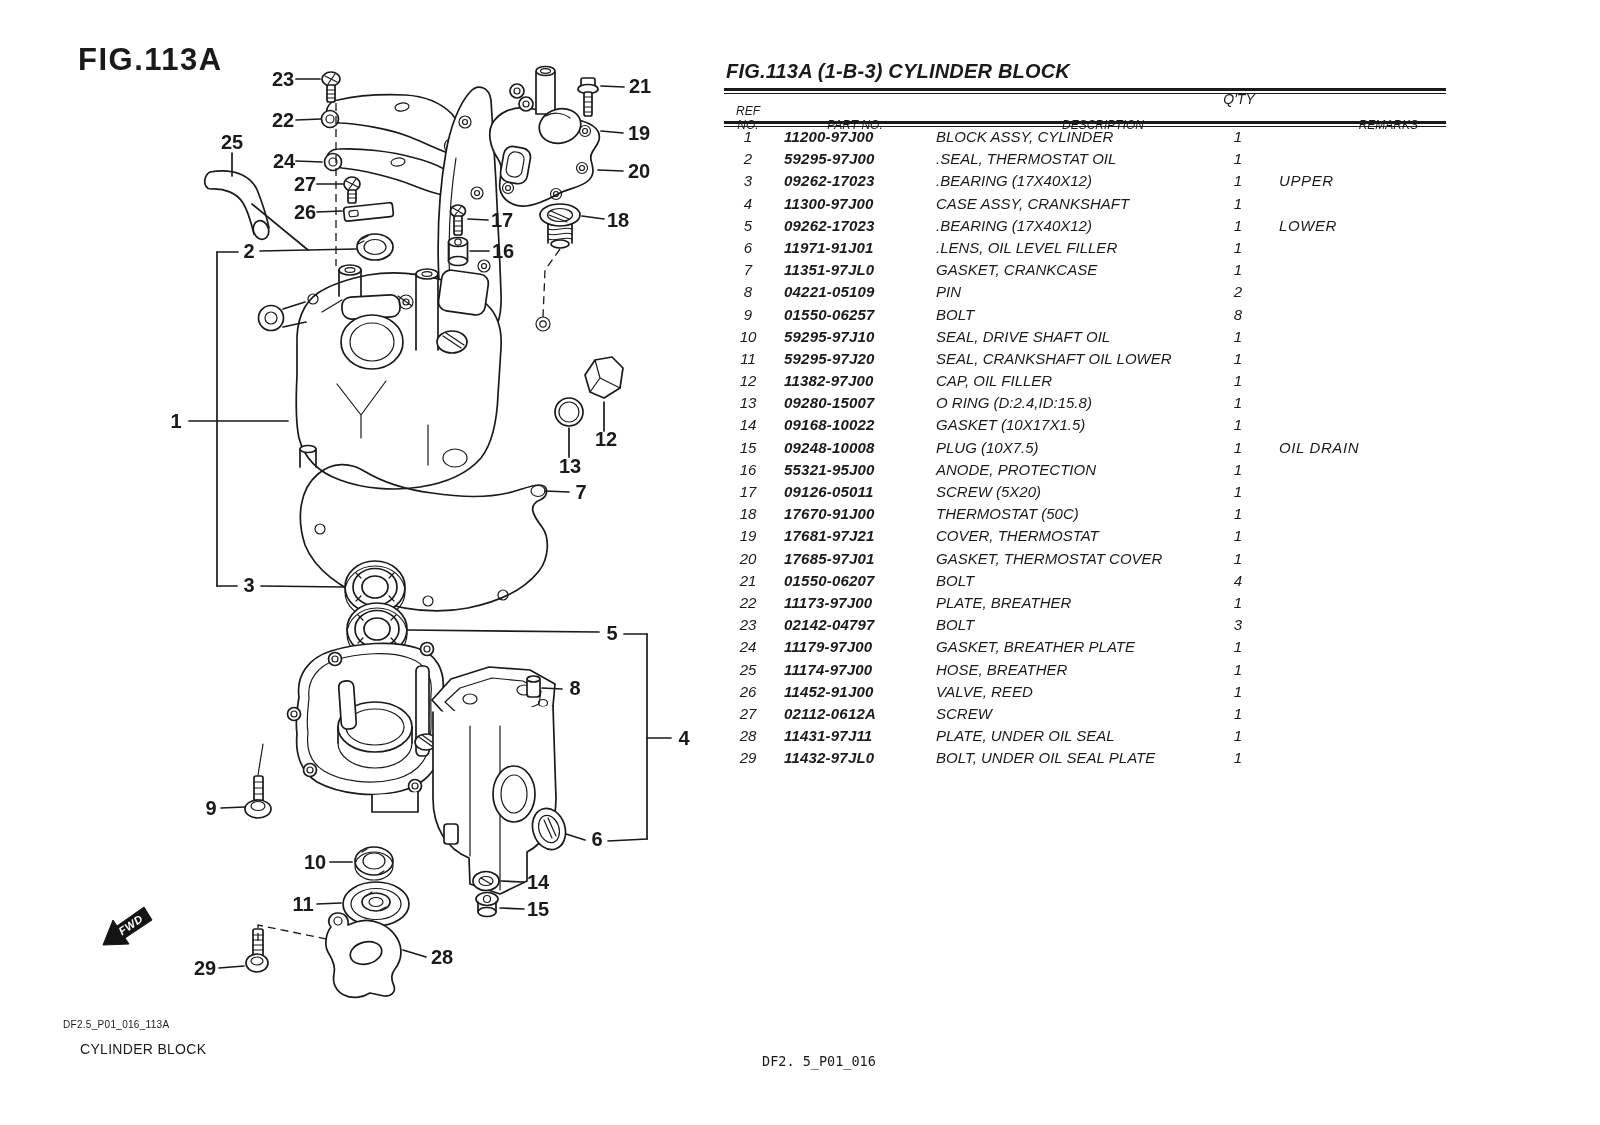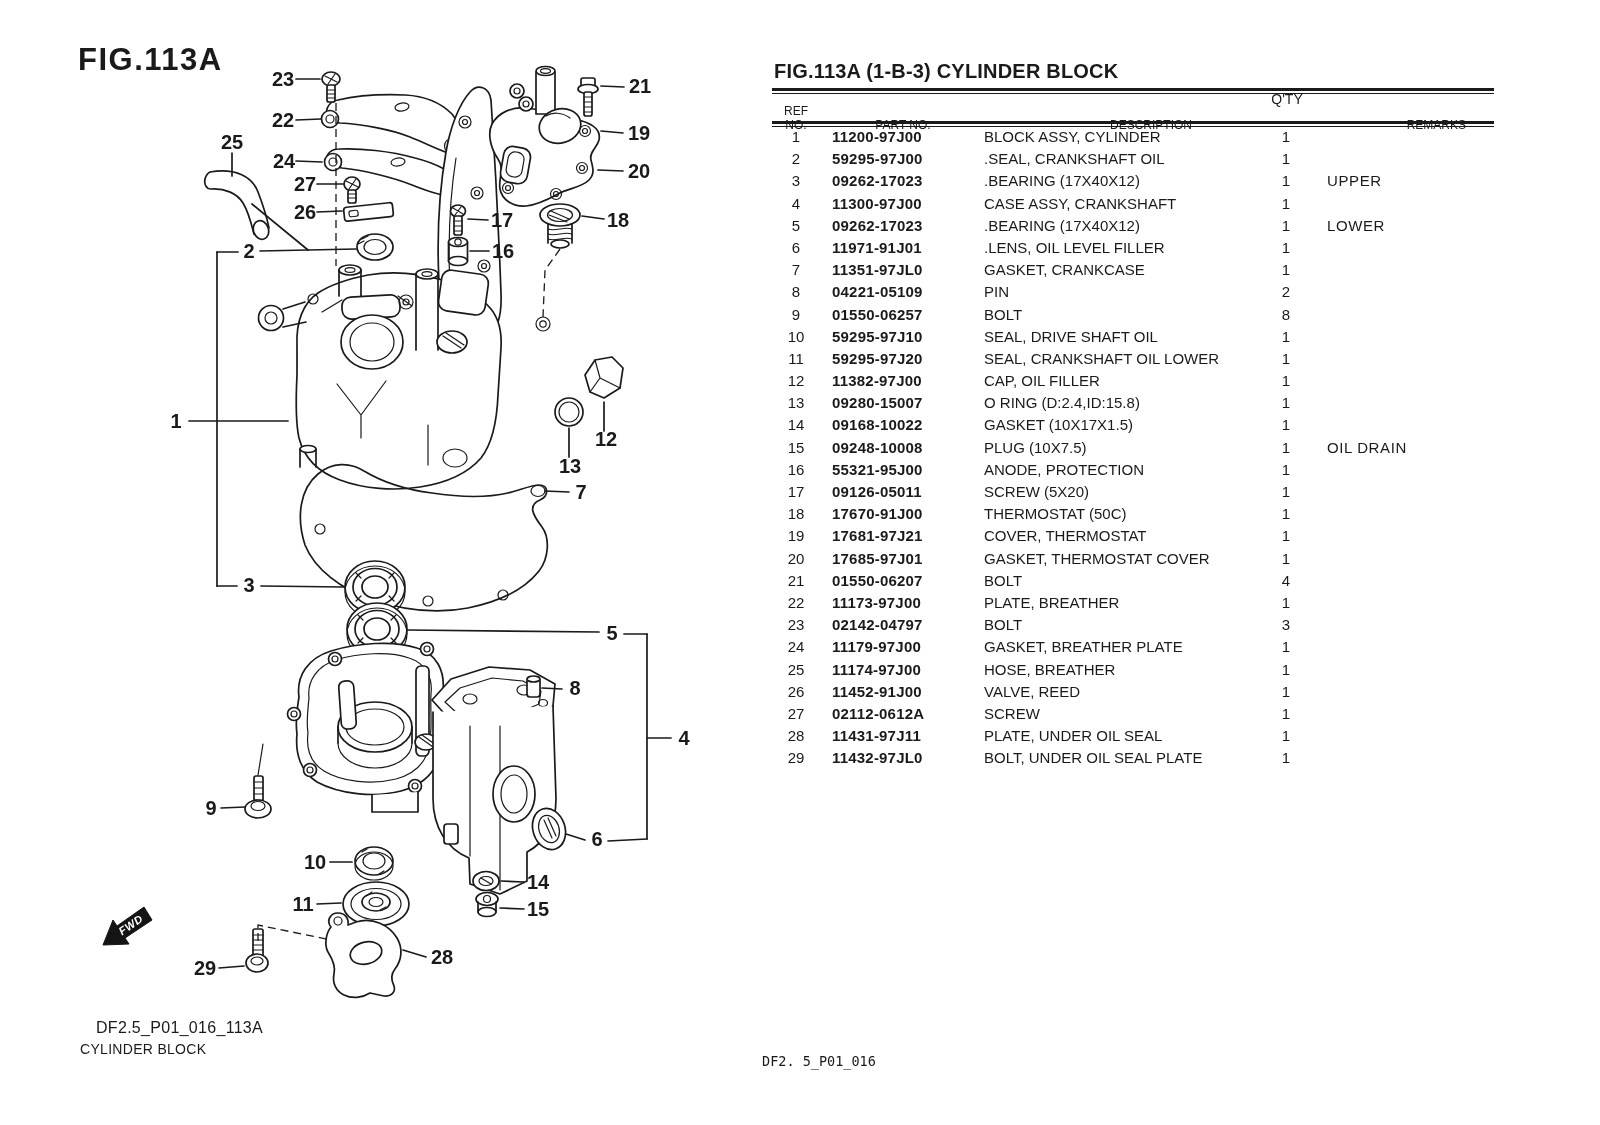--- a/index.html
+++ b/index.html
@@ -4,21 +4,21 @@
 <style>
   html,body{margin:0;padding:0;background:#fff;}
   body{width:1600px;height:1125px;font-family:"Liberation Sans",sans-serif;color:#1a1a1a;}
   .stage{position:relative;width:1600px;height:1125px;background:#ffffff;overflow:hidden;border-radius:32px;}
 
   .fig-title{position:absolute;left:78px;top:42px;font-size:31px;font-weight:bold;letter-spacing:1.5px;}
 
   .diagram-svg{position:absolute;left:0;top:0;width:740px;height:1125px;}
 
   
-  .parts{position:absolute;left:772px;top:60px;width:722px;}
+  .parts{position:absolute;left:724px;top:60px;width:722px;font-style:italic;}
   .parts-title{font-size:20px;font-weight:bold;letter-spacing:.2px;padding-left:2px;white-space:nowrap;}
   .rule{background:#1a1a1a;width:722px;}
   .rule-a{position:absolute;top:28px;height:3px;}
   .rule-b{position:absolute;top:33px;height:1px;}
   .qty-head{position:absolute;left:480px;top:31px;width:70px;text-align:center;font-size:14px;}
   .hdr-row{position:absolute;top:44px;left:0;width:722px;display:grid;
            grid-template-columns:48px 150px 295px 42px 1fr;font-size:12px;height:18px;align-items:end;gap:8px;}
   .hdr-ref{text-align:center;}
   .hdr-part{text-align:center;}
   .hdr-desc{text-align:center;padding-left:35px;}
@@ -28,21 +28,21 @@
   .rule-d{position:absolute;top:66px;height:1px;}
   .rows{position:absolute;top:66px;left:0;width:722px;}
   .trow{display:grid;grid-template-columns:48px 150px 295px 42px 1fr;height:22.2px;line-height:22.2px;font-size:15px;white-space:nowrap;}
   .c-ref{text-align:center;}
   .c-part{padding-left:12px;font-weight:bold;letter-spacing:.2px;}
   .c-desc{padding-left:14px;}
   .c-qty{text-align:center;}
   .c-rem{padding-left:20px;letter-spacing:.6px;}
 
   
-  .footer-code{position:absolute;left:96px;top:1019px;font-size:16px;letter-spacing:.3px;}
+  .footer-code{position:absolute;left:63px;top:1019px;font-size:10px;letter-spacing:.3px;}
   .footer-name{position:absolute;left:80px;top:1041px;font-size:14px;letter-spacing:.3px;}
   .footer-page{position:absolute;left:742px;top:1053px;font-size:13.5px;font-family:"DejaVu Sans Mono",monospace;padding-left:20px;}
 
   
   .p  {stroke:#1a1a1a;stroke-width:1.7;fill:#ffffff;stroke-linejoin:round;stroke-linecap:round;}
   .po {stroke:#1a1a1a;stroke-width:1.7;fill:none;stroke-linejoin:round;stroke-linecap:round;}
   .pf {stroke:#1a1a1a;stroke-width:1.2;fill:none;stroke-linejoin:round;stroke-linecap:round;}
   .ld {stroke:#1a1a1a;stroke-width:1.7;fill:none;stroke-linecap:round;}
   .dsh{stroke:#1a1a1a;stroke-width:1.3;fill:none;stroke-dasharray:8 5;}
   .lbl{font-family:"Liberation Sans",sans-serif;font-size:20px;font-weight:bold;fill:#1a1a1a;text-anchor:middle;}
@@ -417,21 +417,21 @@
       <span class="c-ref">1</span>
       <span class="c-part">11200-97J00</span>
       <span class="c-desc">BLOCK ASSY, CYLINDER</span>
       <span class="c-qty">1</span>
       <span class="c-rem"></span>
     </div>
 
     <div class="trow">
       <span class="c-ref">2</span>
       <span class="c-part">59295-97J00</span>
-      <span class="c-desc">.SEAL, CRANKSHAFT OIL</span>
+      <span class="c-desc">.SEAL, THERMOSTAT OIL</span>
       <span class="c-qty">1</span>
       <span class="c-rem"></span>
     </div>
 
     <div class="trow">
       <span class="c-ref">3</span>
       <span class="c-part">09262-17023</span>
       <span class="c-desc">.BEARING (17X40X12)</span>
       <span class="c-qty">1</span>
       <span class="c-rem">UPPER</span>

